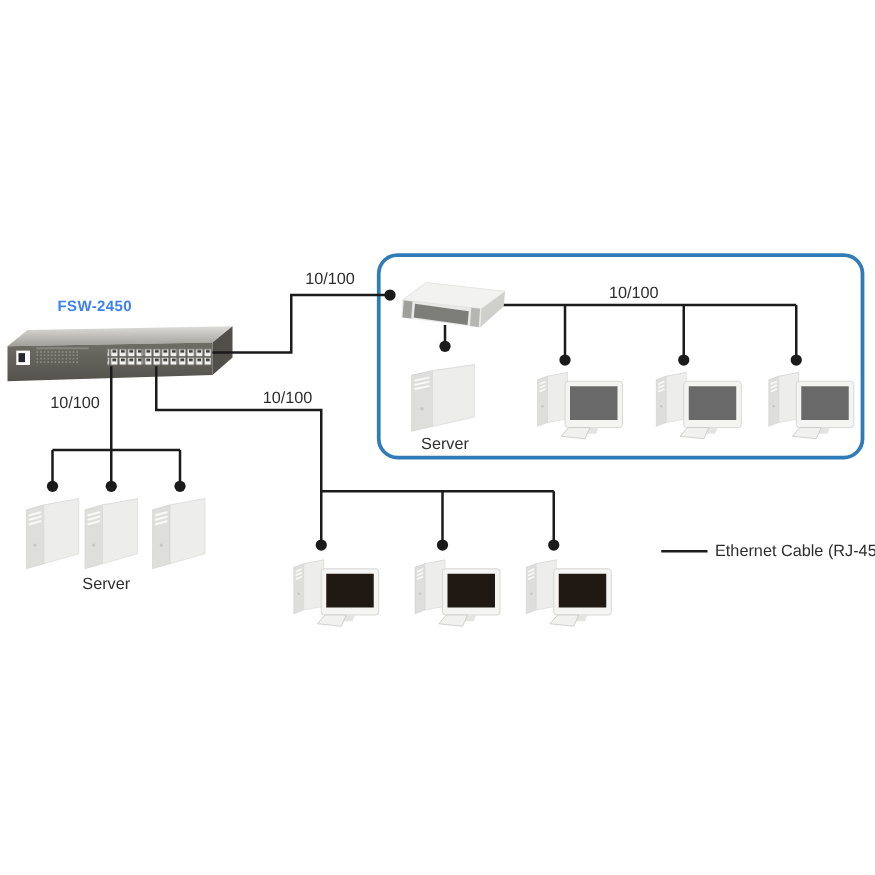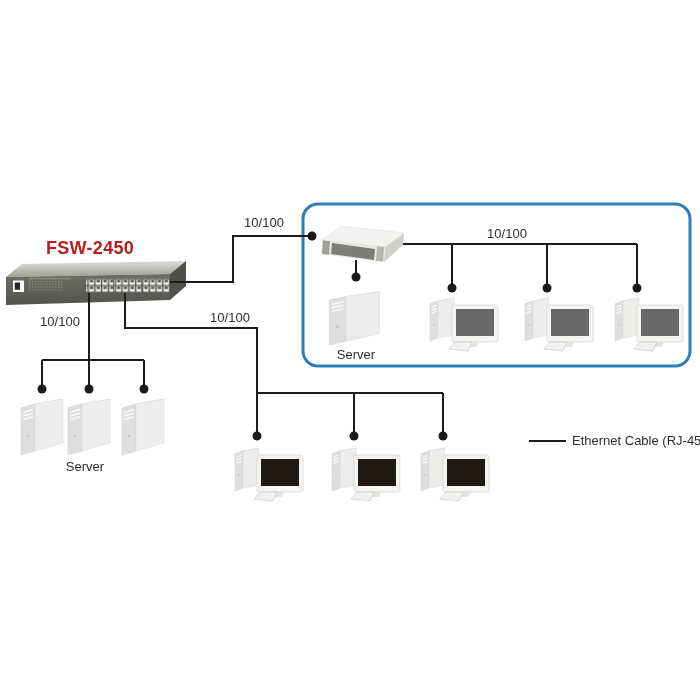--- a/index.html
+++ b/index.html
@@ -7,21 +7,21 @@
     position:relative;width:700px;height:700px;background:#ffffff;
     font-family:"Liberation Sans", sans-serif;overflow:hidden;
   }
   .stage svg{position:absolute;left:0;top:0;}
   .lbl{
     position:absolute;font-size:13px;color:#2e2e2e;line-height:14px;
     white-space:nowrap;
   }
   .lbl.centered{text-align:center;}
   .model{
-    position:absolute;font-size:18px;font-weight:bold;color:#b91c1c;
+    position:absolute;font-size:12px;font-weight:bold;color:#3b82f6;
     letter-spacing:.3px;white-space:nowrap;
   }
 </style>
 </head>
 <body>
 
 <div class="stage">
 
   <svg width="700" height="700" viewBox="0 0 700 700">
     <defs>

